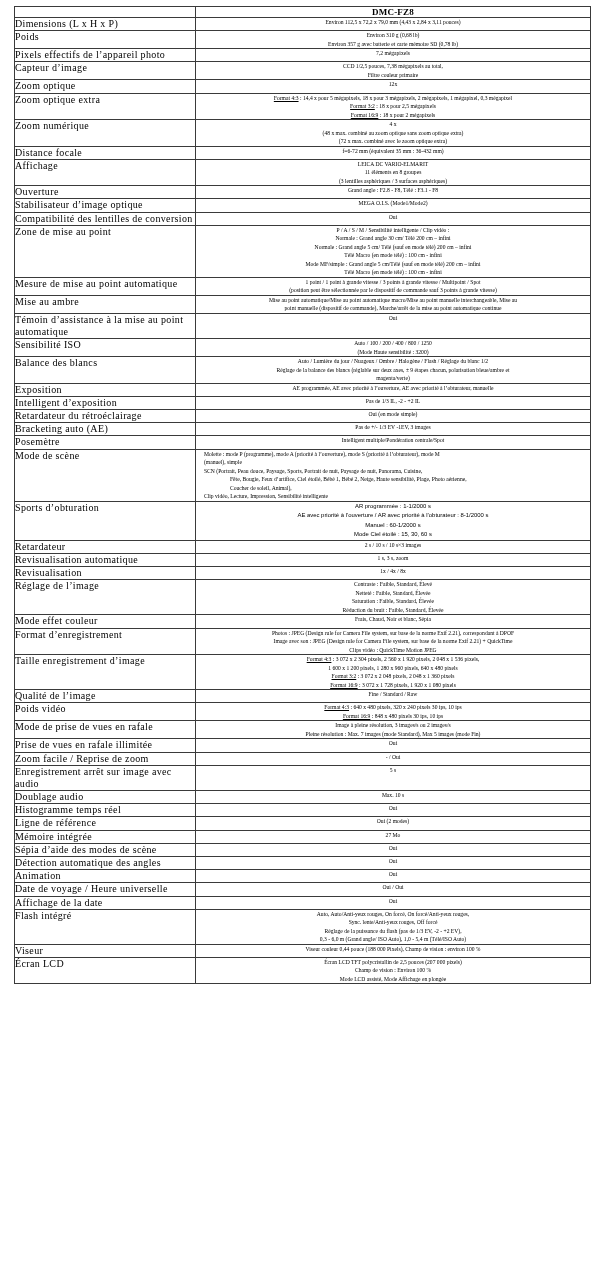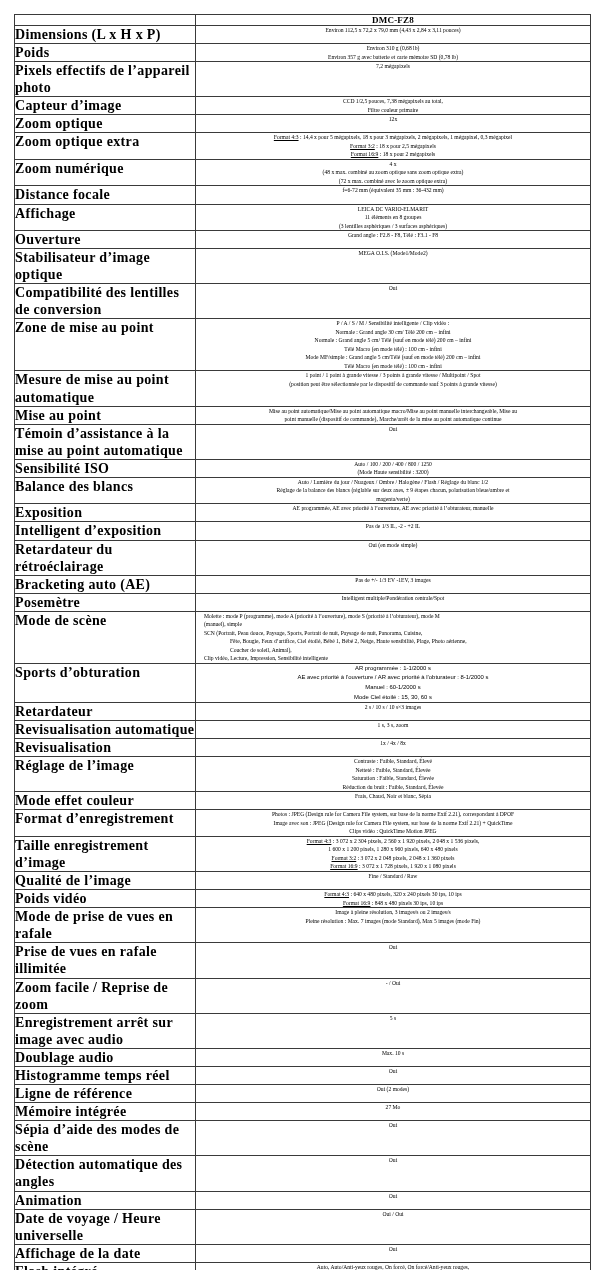--- a/index.html
+++ b/index.html
@@ -12,39 +12,39 @@
     height: 1270px;
     font-family: "Liberation Serif", "DejaVu Serif", serif;
     color: #000000;
     overflow: hidden;
   }
   #sheet {
     width: 556px;
     height: 1270px;
     position: relative;
     box-sizing: border-box;
-    padding: 14px 10px 6px 14px;
+    padding: 6px 10px 6px 14px;
   }
   table.spec {
     border-collapse: collapse;
     table-layout: fixed;
     width: 576px;
     margin: 0;
   }
   table.spec col.c-label { width: 181px; }
   table.spec col.c-value { width: 395px; }
 
   table.spec td {
     border: 1px solid #3a3a3a;
     padding: 0;
     vertical-align: top;
   }
   td.label {
-    font-weight: bold;
-    font-size: 14px;
+    font-weight: normal;
+    font-size: 10px;
     letter-spacing: 0.35px;
     line-height: 1.22;
     padding: 1.5px 2px 1.5px 6px;
     vertical-align: top;
   }
   td.value {
     font-size: 5.6px;
     line-height: 1.52;
     padding: 1px 4px 1px 4px;
     text-align: center;
@@ -186,21 +186,21 @@
           </td>
         </tr>
         <tr>
           <td class="label">Mesure de mise au point automatique</td>
           <td class="value">
             <span class="ln">1 point / 1 point à grande vitesse / 3 points à grande vitesse / Multipoint / Spot</span>
             <span class="ln">(position peut être sélectionnée par le dispositif de commande sauf 3 points à grande vitesse)</span>
           </td>
         </tr>
         <tr>
-          <td class="label">Mise au point</td>
+          <td class="label">Mise au ambre</td>
           <td class="value">
             <span class="ln wrap">Mise au point automatique/Mise au point automatique macro/Mise au point manuelle interchangeable, Mise au</span>
             <span class="ln">point manuelle (dispositif de commande), Marche/arrêt de la mise au point automatique continue</span>
           </td>
         </tr>
         <tr>
           <td class="label">Témoin d’assistance à la mise au point automatique</td>
           <td class="value pad-b">
             <span class="ln">Oui</span>
           </td>

